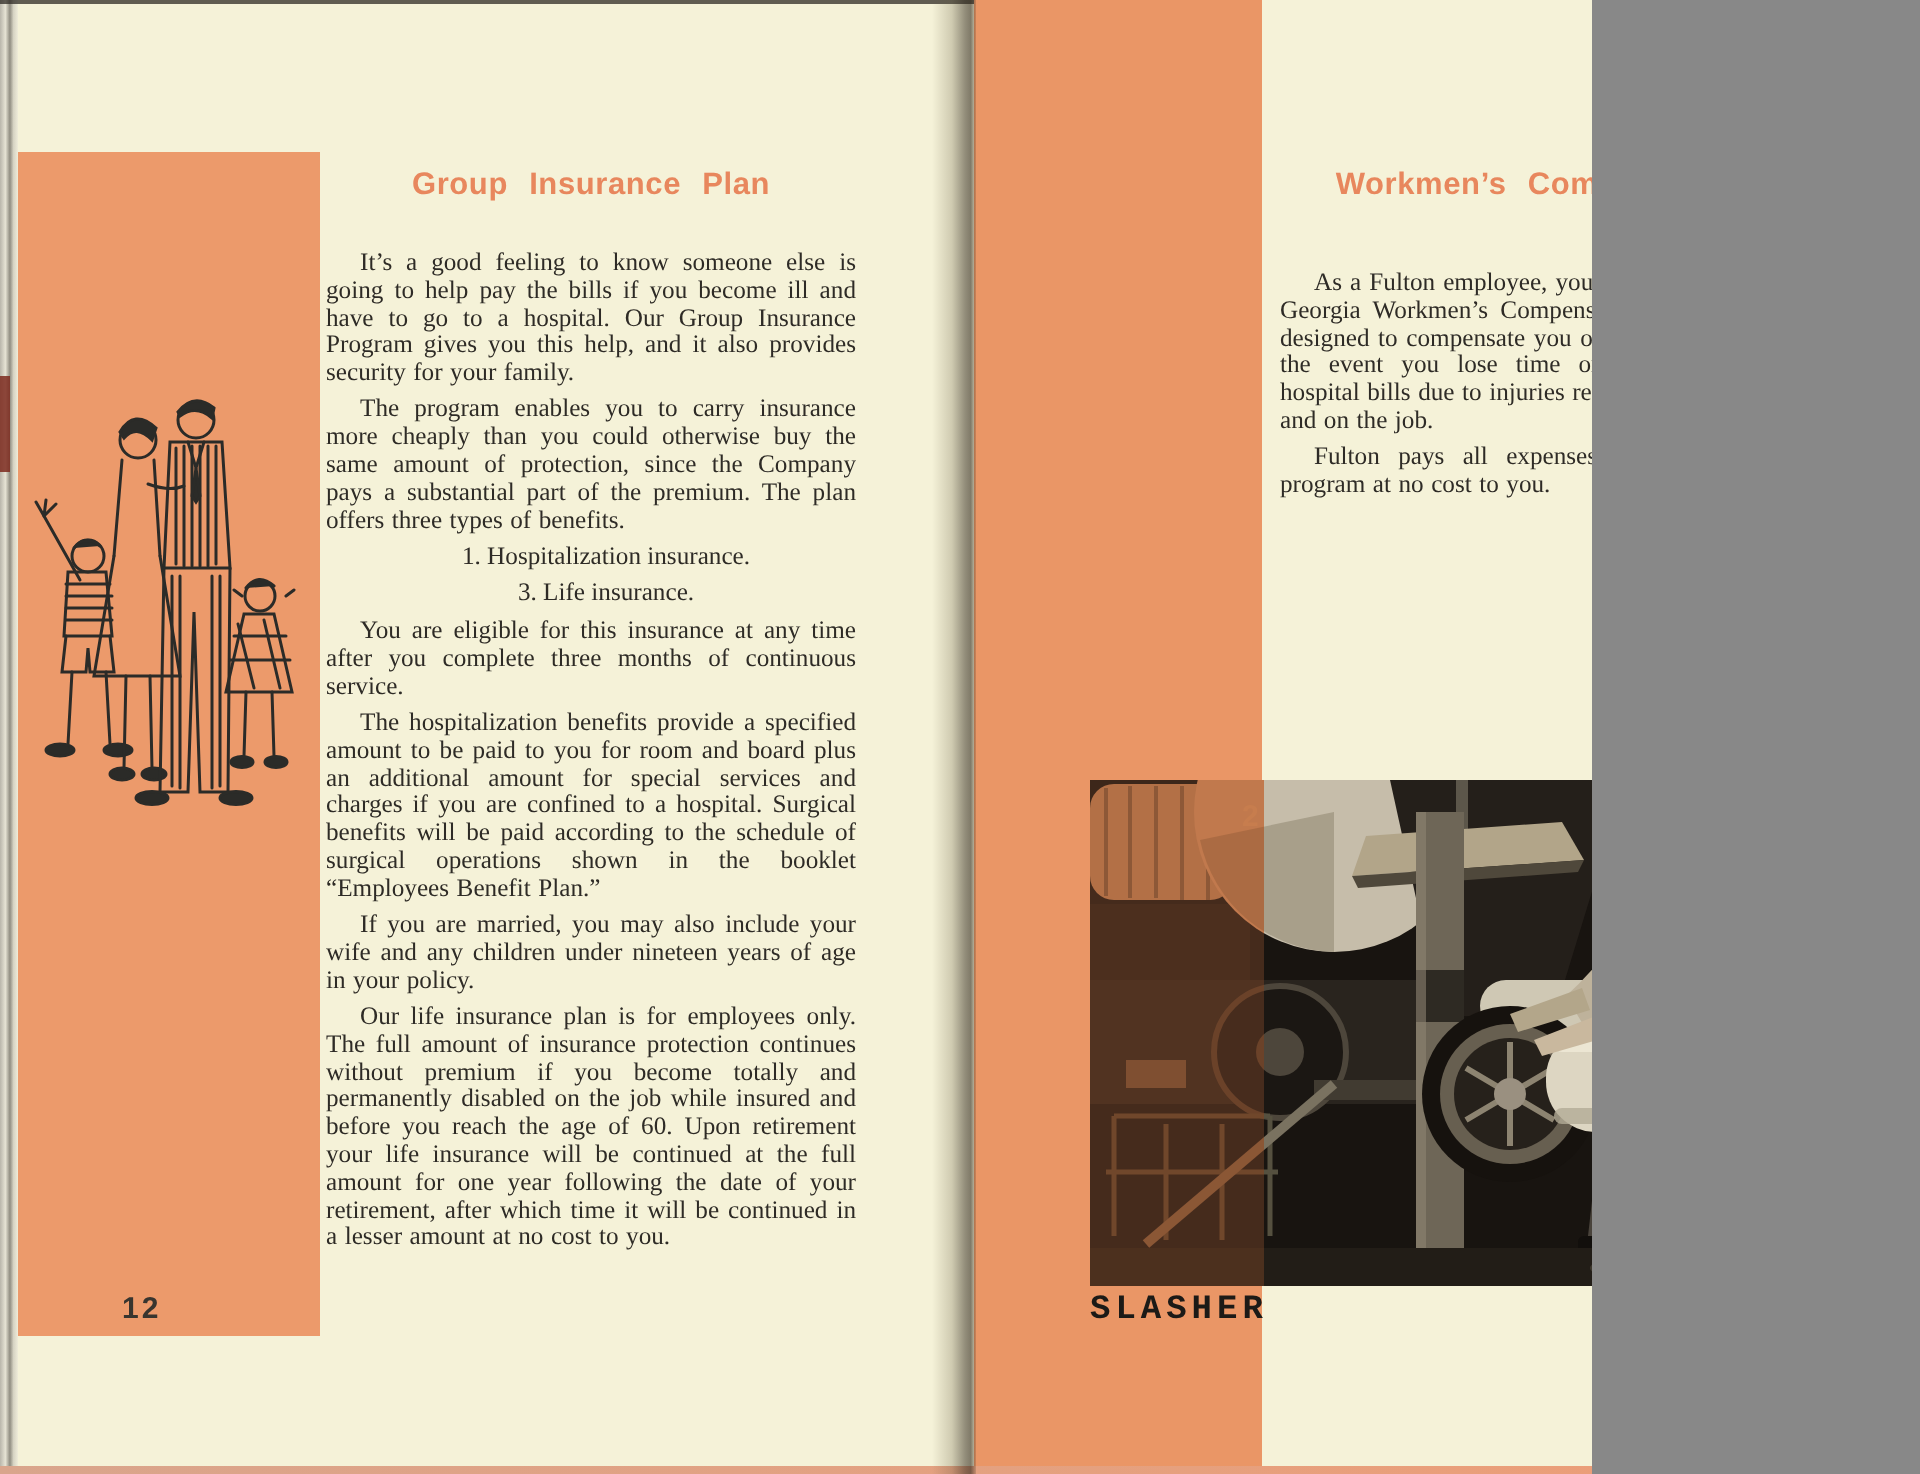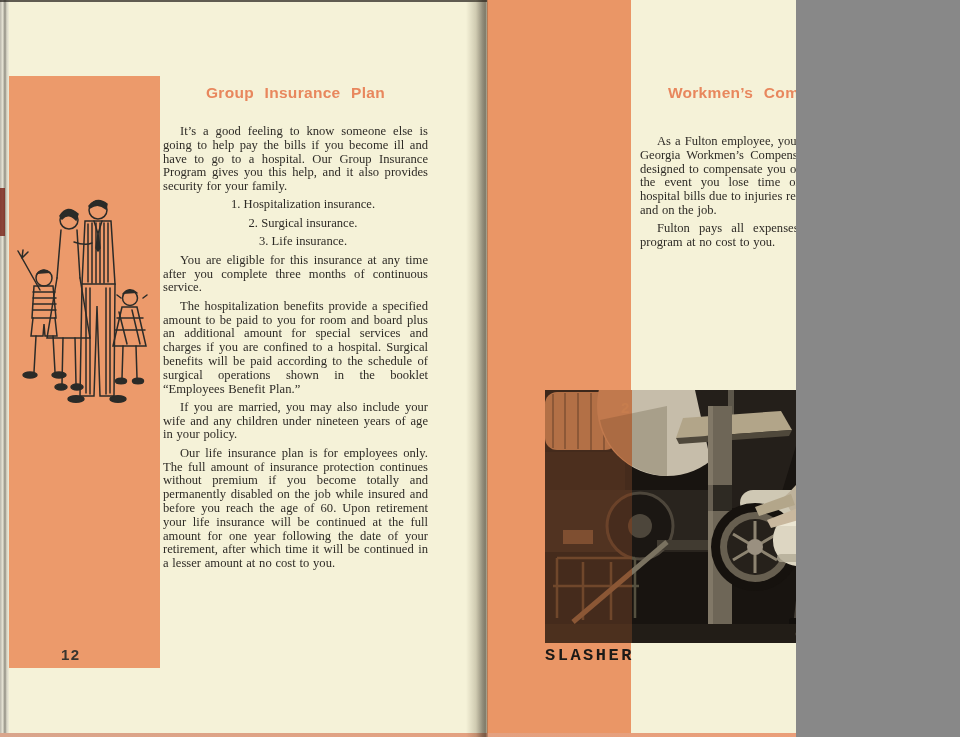--- a/index.html
+++ b/index.html
@@ -116,23 +116,23 @@
       <path d="M107,132 h26 M105,144 h30 M109,126 l8,32 M122,124 l8,34"></path>
       <path d="M113,160 L112,192 M126,160 L127,192"></path>
       <ellipse cx="111" cy="195" rx="5.5" ry="2.8" fill="#2b2b28"></ellipse>
       <ellipse cx="128" cy="195" rx="5.5" ry="2.8" fill="#2b2b28"></ellipse>
     </g>
   </svg>
 
   <div class="col col-left">
     <h2 class="ptitle">Group Insurance Plan</h2>
     <p class="para">It’s a good feeling to know someone else is going to help pay the bills if you become ill and have to go to a hospital. Our Group Insurance Program gives you this help, and it also provides security for your family.</p>
+    <p class="para">The program enables you to carry insurance more cheaply than you could otherwise buy the same amount of protection, since the Company pays a substantial part of the premium. The plan offers three types of benefits.</p>
     <div class="blist">
       <div class="bitem">1.  Hospitalization insurance.</div>
-      <div class="bitem">2.  Surgical insurance.</div>
       <div class="bitem">3.  Life insurance.</div>
     </div>
     <p class="para">You are eligible for this insurance at any time after you complete three months of continuous service.</p>
     <p class="para">The hospitalization benefits provide a specified amount to be paid to you for room and board plus an additional amount for special services and charges if you are confined to a hospital. Surgical benefits will be paid according to the schedule of surgical operations shown in the booklet “Employees Benefit Plan.”</p>
     <p class="para">If you are married, you may also include your wife and any children under nineteen years of age in your policy.</p>
     <p class="para">Our life insurance plan is for employees only. The full amount of insurance protection continues without premium if you become totally and permanently disabled on the job while insured and before you reach the age of 60. Upon retirement your life insurance will be continued at the full amount for one year following the date of your retirement, after which time it will be continued in a lesser amount at no cost to you.</p>
   </div>
 
   <div class="pagenum pn-left">12</div>
 

